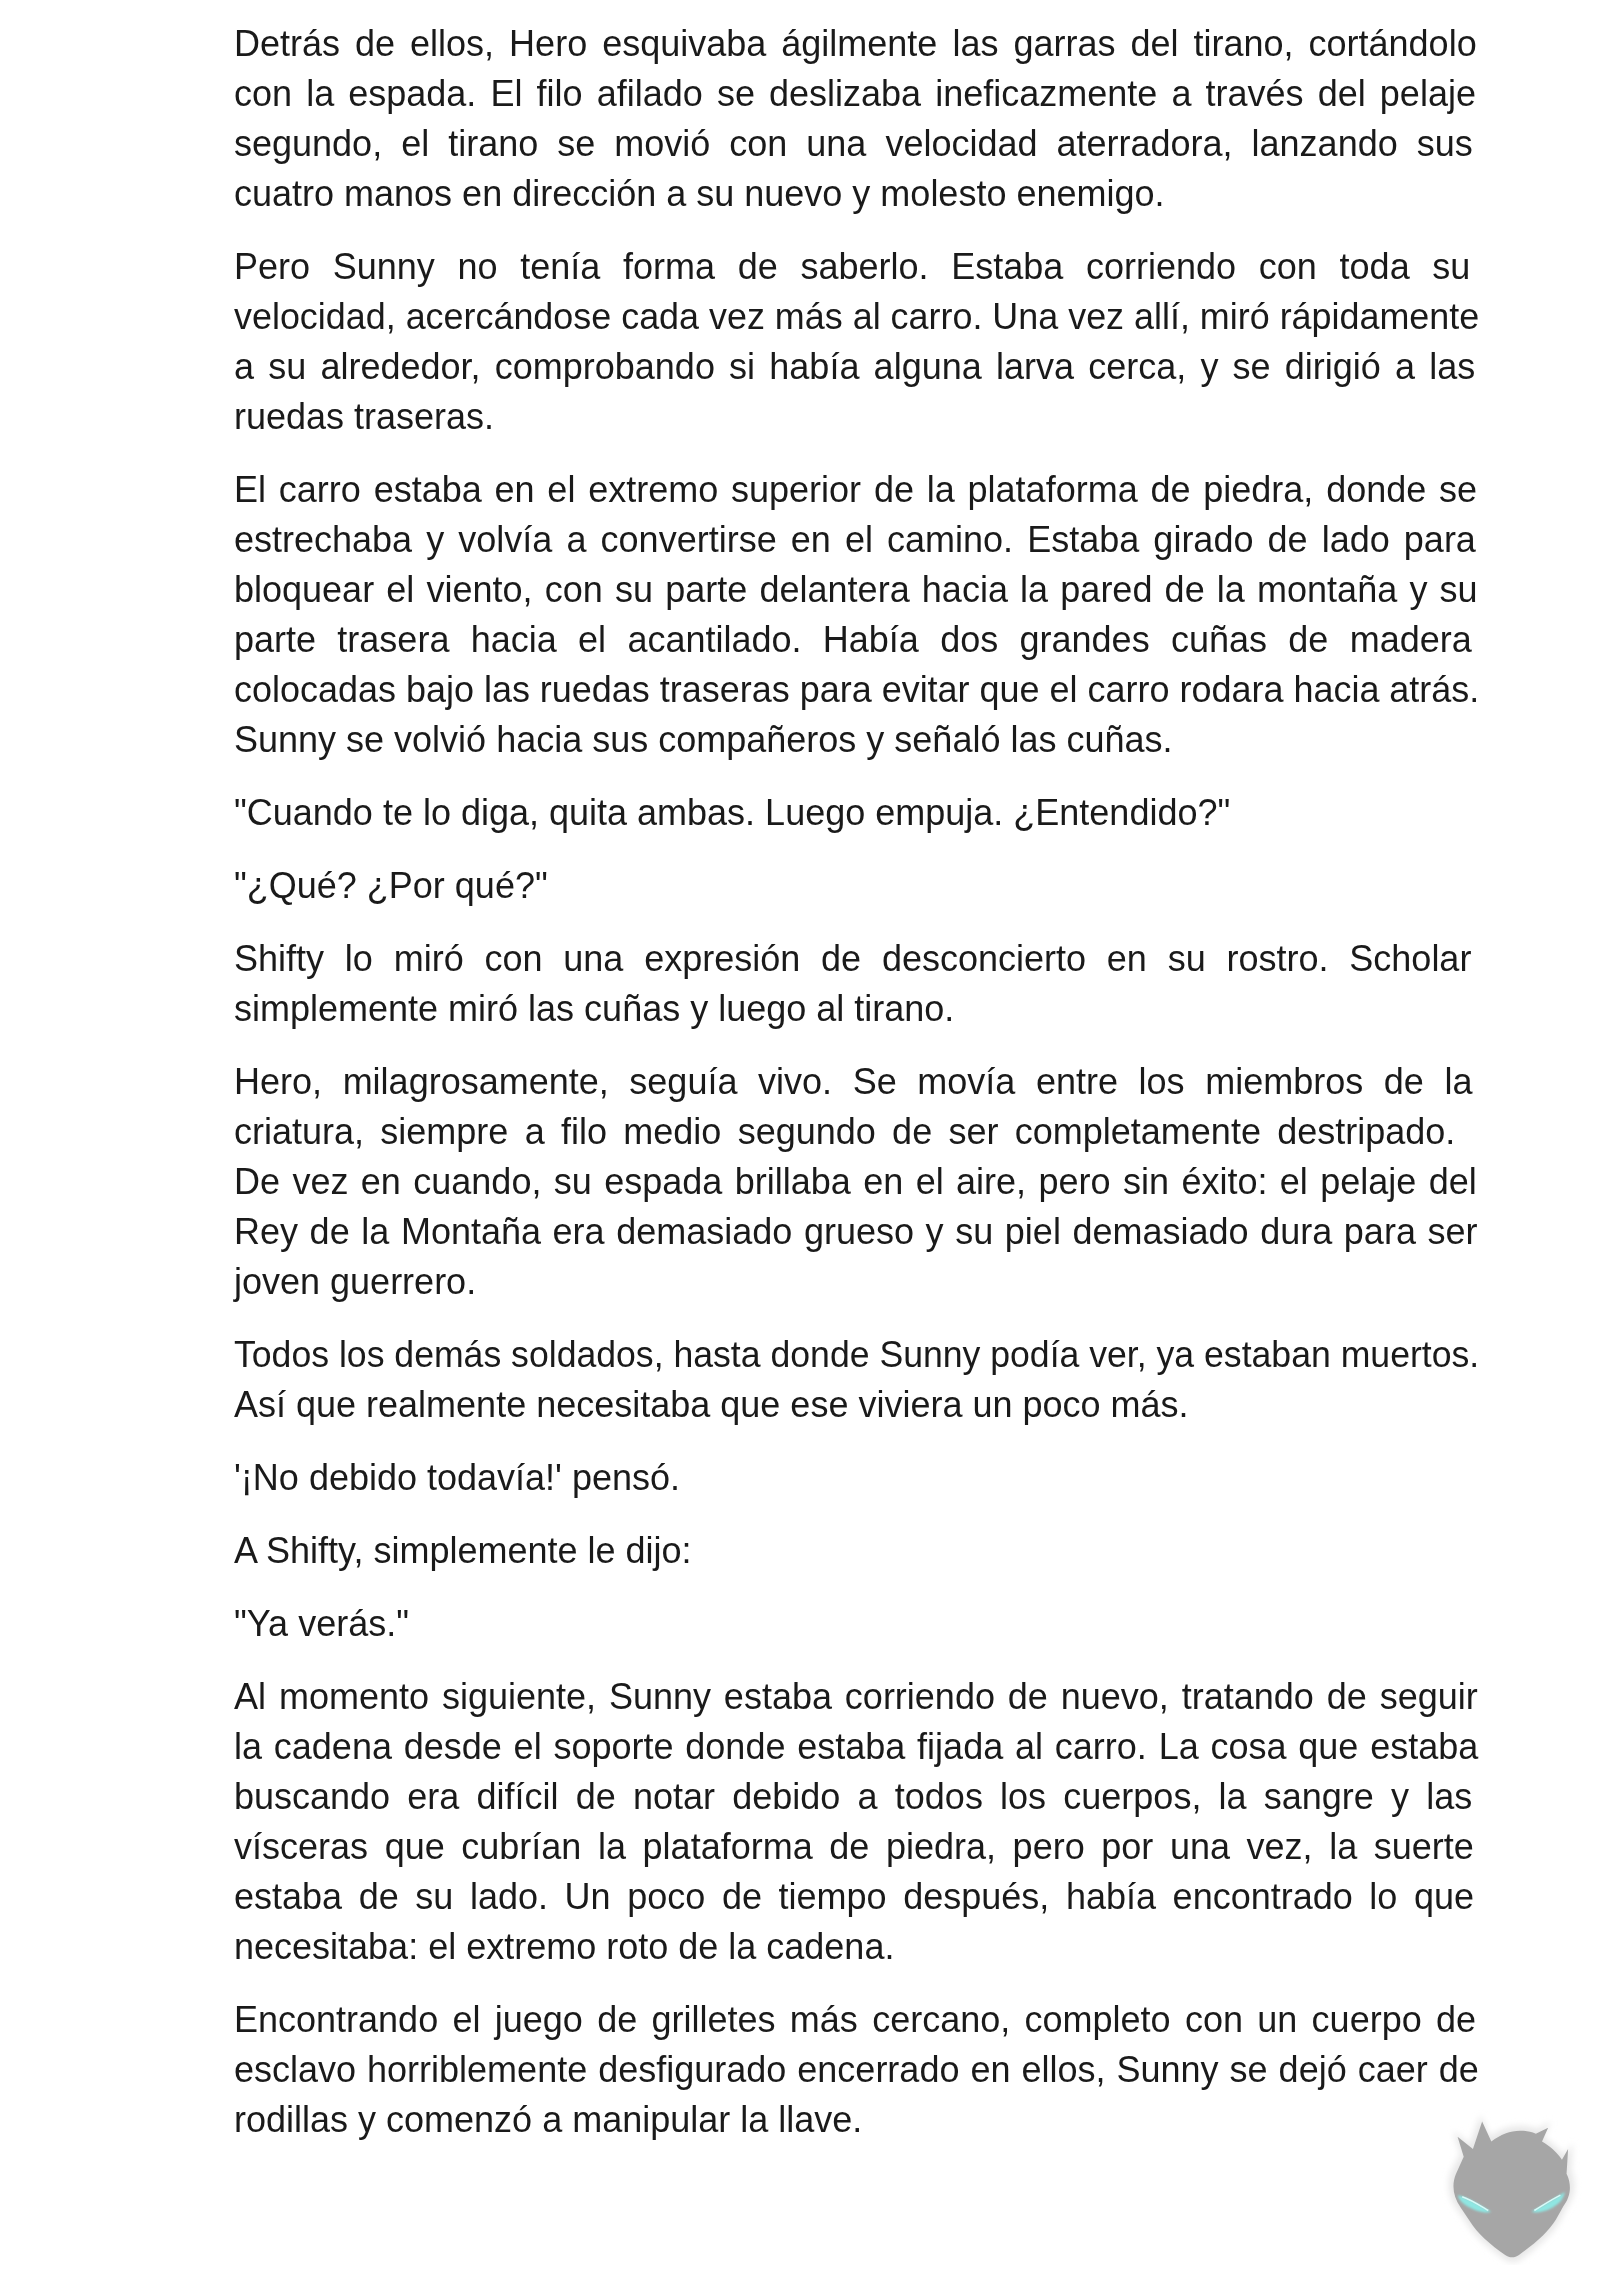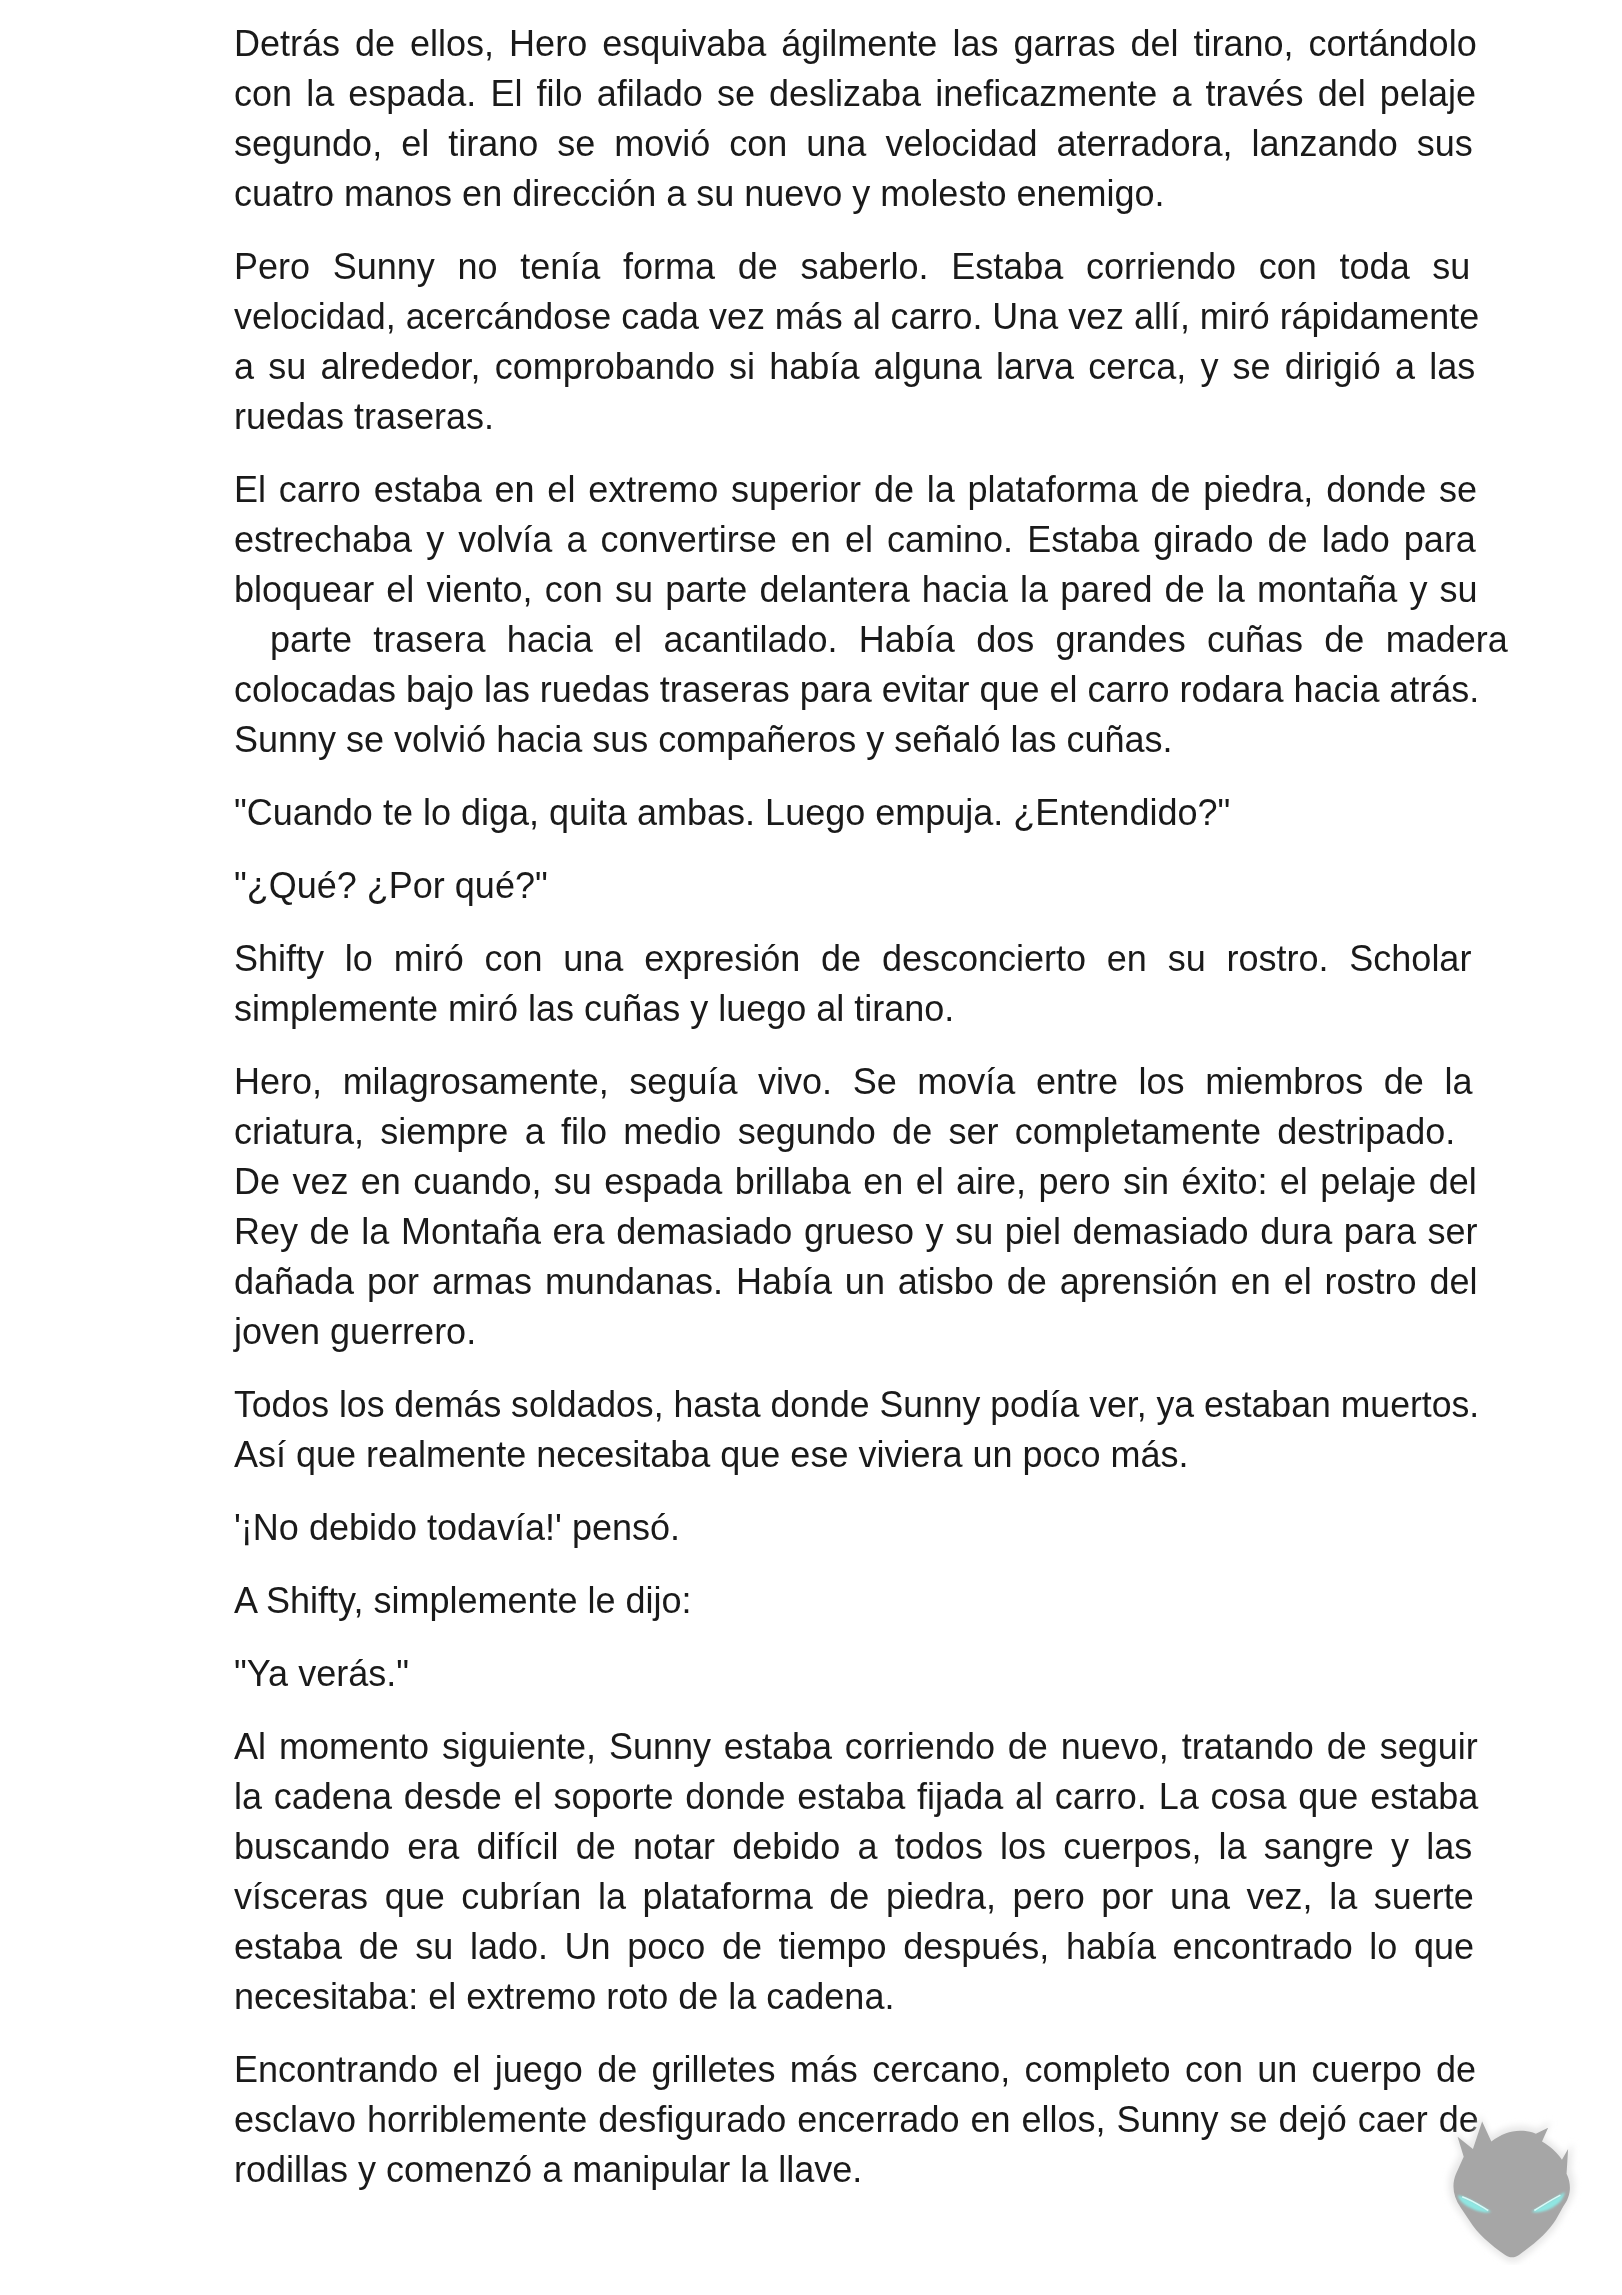--- a/index.html
+++ b/index.html
@@ -72,40 +72,39 @@
       <p class="para">
         <span class="line"><span class="line-inner" style="word-spacing: 12.7px;">Pero Sunny no tenía forma de saberlo. Estaba corriendo con toda su</span></span>
         <span class="line"><span class="line-inner" style="transform: scaleX(0.9973);">velocidad, acercándose cada vez más al carro. Una vez allí, miró rápidamente</span></span>
         <span class="line"><span class="line-inner" style="word-spacing: 4.2px;">a su alrededor, comprobando si había alguna larva cerca, y se dirigió a las</span></span>
         <span class="line last"><span class="line-inner">ruedas traseras.</span></span>
       </p>
       <p class="para">
         <span class="line"><span class="line-inner" style="word-spacing: 2.8px;">El carro estaba en el extremo superior de la plataforma de piedra, donde se</span></span>
         <span class="line"><span class="line-inner" style="word-spacing: 4.1px;">estrechaba y volvía a convertirse en el camino. Estaba girado de lado para</span></span>
         <span class="line"><span class="line-inner" style="word-spacing: 2.2px;">bloquear el viento, con su parte delantera hacia la pared de la montaña y su</span></span>
-        <span class="line"><span class="line-inner" style="word-spacing: 11.3px; margin-left: 36px;">parte trasera hacia el acantilado. Había dos grandes cuñas de madera</span></span>
+        <span class="line"><span class="line-inner" style="word-spacing: 11.3px;">parte trasera hacia el acantilado. Había dos grandes cuñas de madera</span></span>
         <span class="line"><span class="line-inner" style="transform: scaleX(0.9989);">colocadas bajo las ruedas traseras para evitar que el carro rodara hacia atrás.</span></span>
         <span class="line last"><span class="line-inner">Sunny se volvió hacia sus compañeros y señaló las cuñas.</span></span>
       </p>
       <p class="para">
         <span class="line last"><span class="line-inner">"Cuando te lo diga, quita ambas. Luego empuja. ¿Entendido?"</span></span>
       </p>
       <p class="para">
         <span class="line last"><span class="line-inner">"¿Qué? ¿Por qué?"</span></span>
       </p>
       <p class="para">
         <span class="line"><span class="line-inner" style="word-spacing: 10.8px;">Shifty lo miró con una expresión de desconcierto en su rostro. Scholar</span></span>
         <span class="line last"><span class="line-inner">simplemente miró las cuñas y luego al tirano.</span></span>
       </p>
       <p class="para">
         <span class="line"><span class="line-inner" style="word-spacing: 10.6px;">Hero, milagrosamente, seguía vivo. Se movía entre los miembros de la</span></span>
         <span class="line"><span class="line-inner" style="word-spacing: 6.3px;">criatura, siempre a filo medio segundo de ser completamente destripado.</span></span>
         <span class="line"><span class="line-inner" style="word-spacing: 2.4px;">De vez en cuando, su espada brillaba en el aire, pero sin éxito: el pelaje del</span></span>
         <span class="line"><span class="line-inner" style="word-spacing: 1.6px;">Rey de la Montaña era demasiado grueso y su piel demasiado dura para ser</span></span>
-        <span class="line"><span class="line-inner" style="word-spacing: 2.9px;">dañada por armas mundanas. Había un atisbo de aprensión en el rostro del</span></span>
         <span class="line last"><span class="line-inner">joven guerrero.</span></span>
       </p>
       <p class="para">
         <span class="line"><span class="line-inner" style="transform: scaleX(0.9892);">Todos los demás soldados, hasta donde Sunny podía ver, ya estaban muertos.</span></span>
         <span class="line last"><span class="line-inner">Así que realmente necesitaba que ese viviera un poco más.</span></span>
       </p>
       <p class="para">
         <span class="line last"><span class="line-inner">'¡No debido todavía!' pensó.</span></span>
       </p>
       <p class="para">

